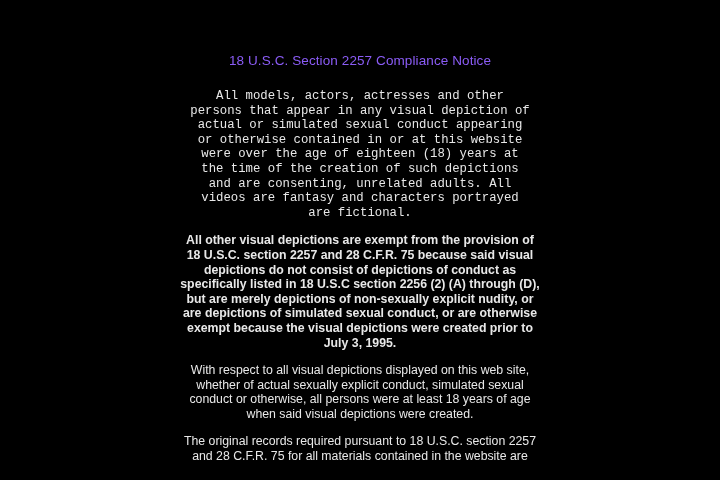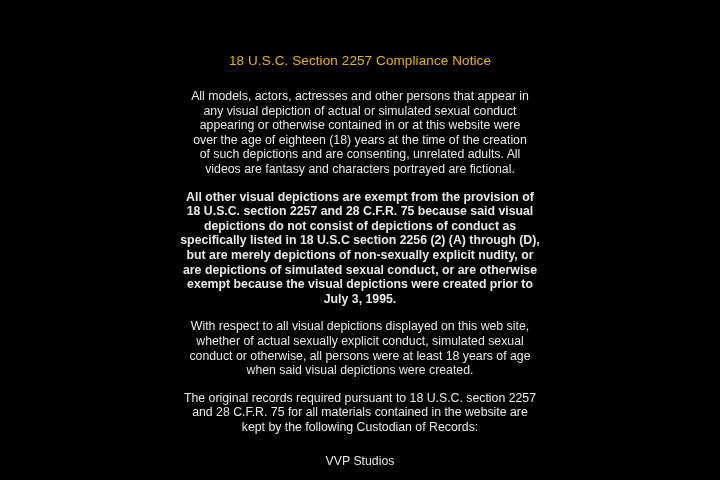--- a/index.html
+++ b/index.html
@@ -42,41 +42,41 @@
     top: 52px;
     width: 420px;
     text-align: center;
     color: #ffffff;
   }
   .notice-title {
     font-size: 13.5px;
     line-height: 17px;
     letter-spacing: 0.1px;
     margin-bottom: 20px;
-    color: #eab308;
+    color: #8b5cf6;
   }
   .para {
     font-size: 12.3px;
     line-height: 14.6px;
     color: #e8e8e8;
     margin: 0 0 13px 0;
   }
   .para.tight {
     margin-bottom: 16px;
   }
   .addr {
     font-size: 12.3px;
     line-height: 14.6px;
     color: #e8e8e8;
     margin-top: 20px;
   }
   .addr div {
     margin: 0;
   }
-  .p1 { width: 340px; margin-left: auto; margin-right: auto; }
+  .p1 { width: 340px; margin-left: auto; margin-right: auto; font-family: Liberation Mono, monospace; }
   .p2 { width: 360px; margin-left: auto; margin-right: auto; font-weight: bold; }
   .p3 { width: 350px; margin-left: auto; margin-right: auto; text-align: center; }
   .p4 { width: 358px; margin-left: auto; margin-right: auto; }
 </style>
 </head>
 <body>
 
 <div class="screen">
 
   <div class="letterbox-top"></div>

